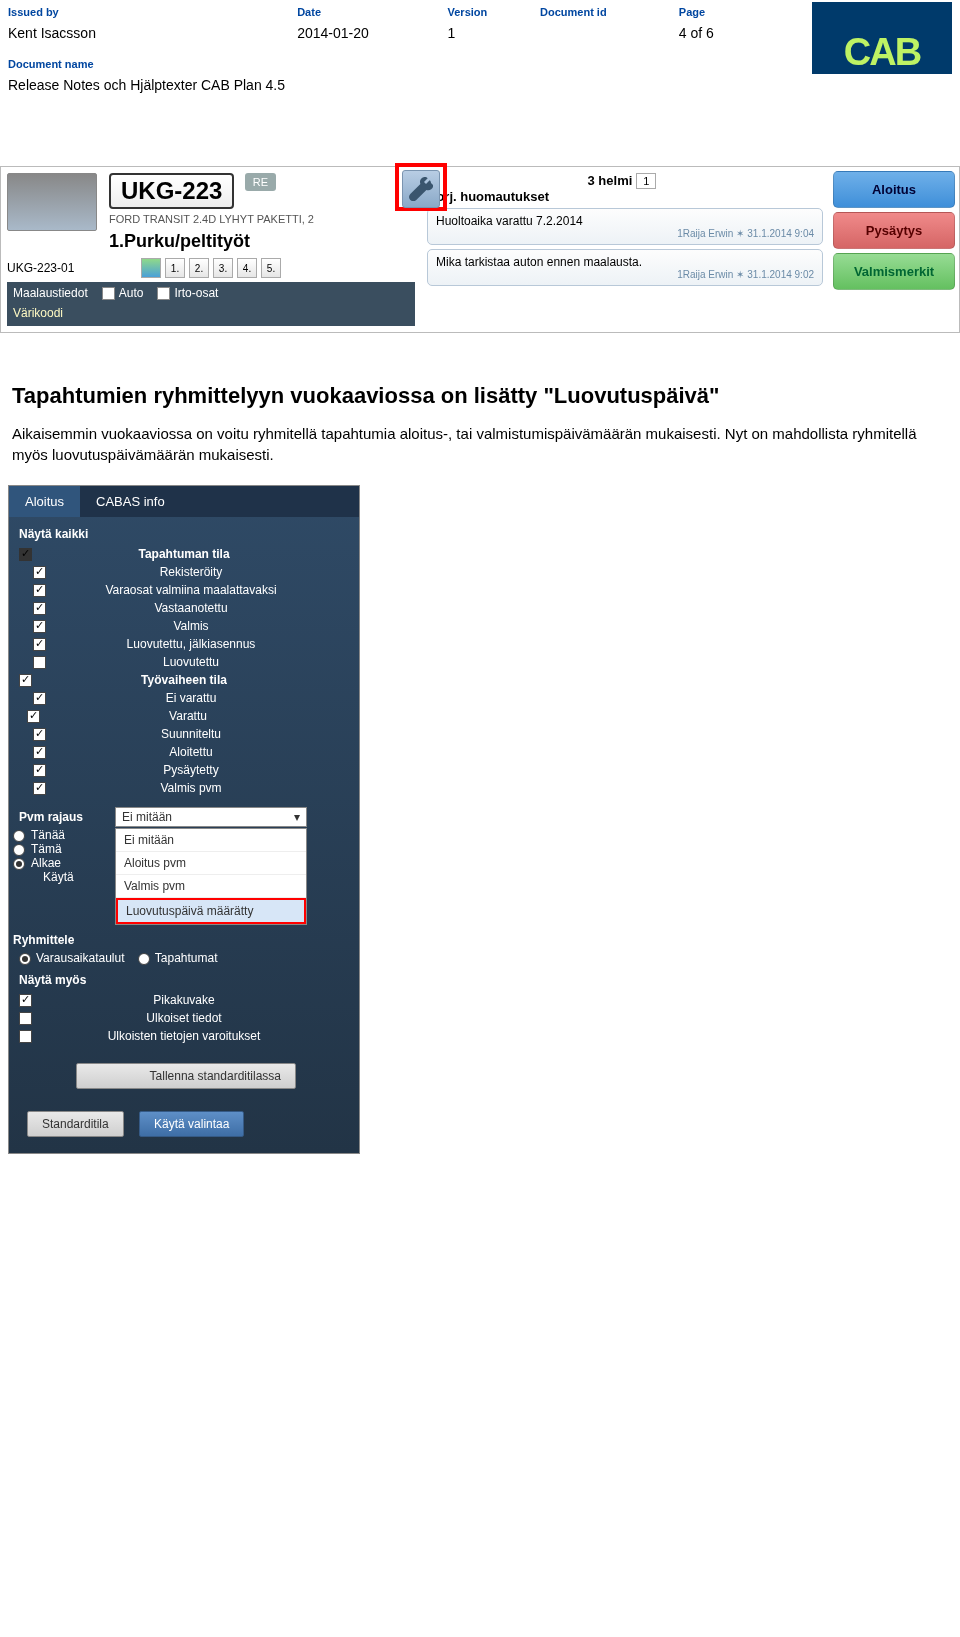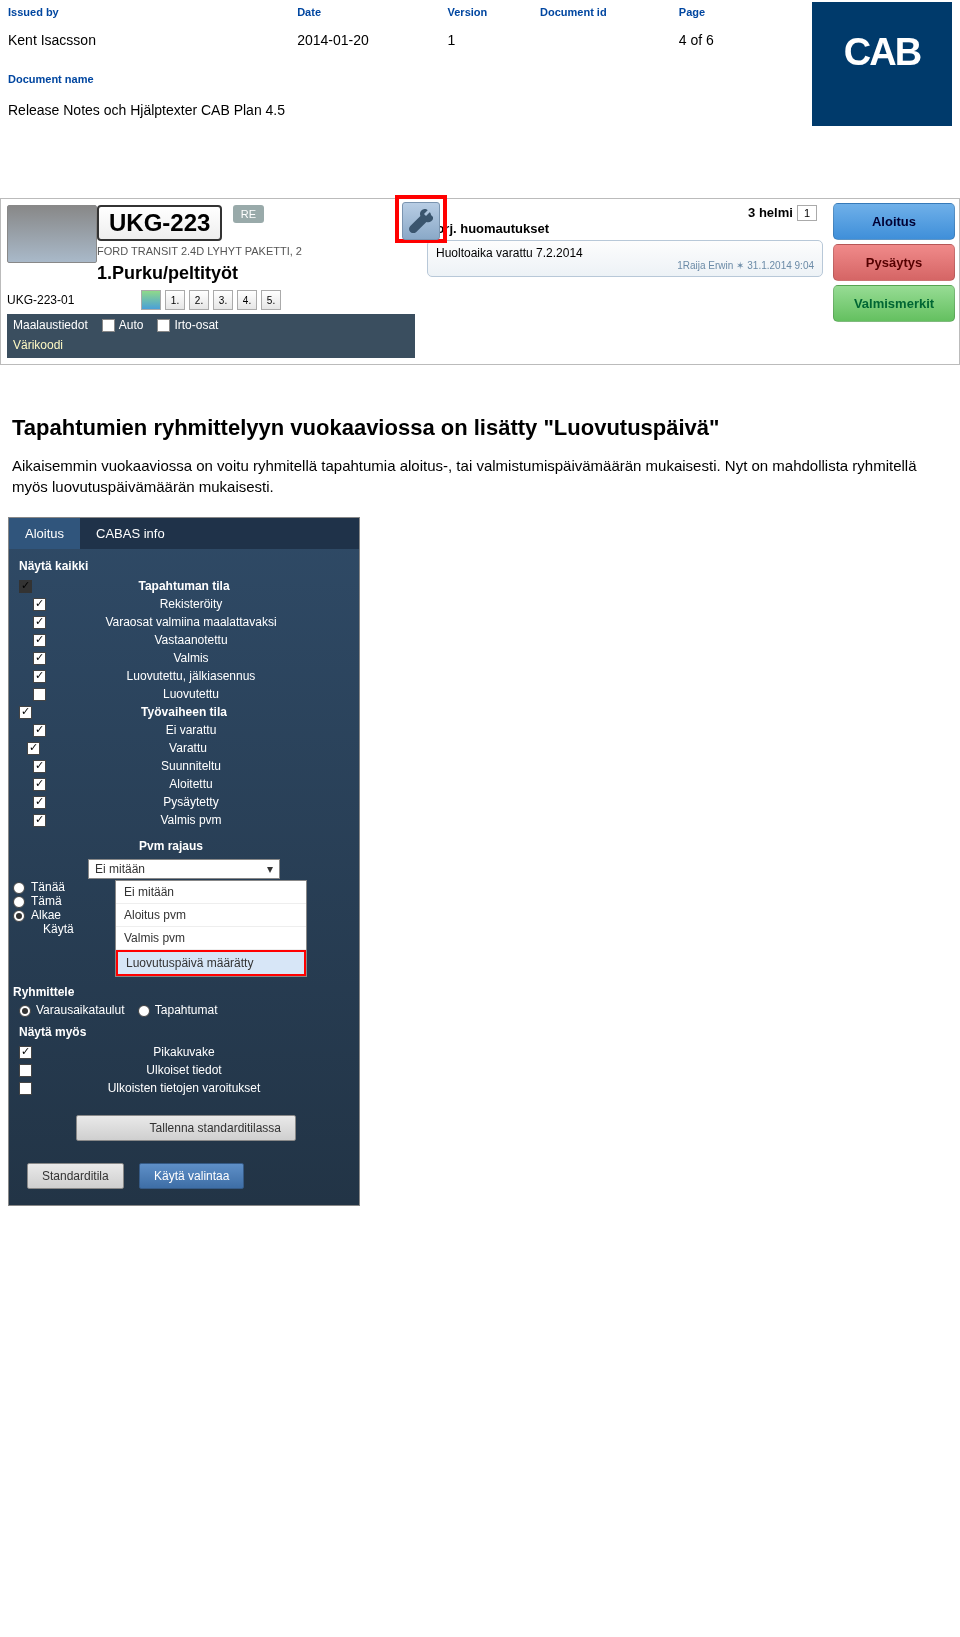--- a/index.html
+++ b/index.html
@@ -3,40 +3,40 @@
 <meta charset="utf-8">
 <style>
 * { box-sizing: border-box; margin: 0; padding: 0; }
 body { font-family: Arial, sans-serif; background: #fff; width: 960px; color: #000; }
 
 .header-table { width: 100%; border-collapse: collapse; margin-bottom: 4px; }
 .header-table td { vertical-align: top; padding: 2px 8px; }
 .header-label { color: #0046a0; font-size: 11px; font-weight: bold; }
 .header-value { color: #000; font-size: 14px; }
 .logo-cell { width: 170px; text-align: right; padding-right: 0; }
-.logo-box { display: inline-block; width: 140px; height: 124px; background: #003a6b; color: #ffffff; font-weight: bold; font-size: 38px; letter-spacing: -2px; text-align: center; line-height: 100px; position: relative; }
+.logo-box { display: inline-block; width: 140px; height: 72px; background: #003a6b; color: #bef264; font-weight: bold; font-size: 38px; letter-spacing: -2px; text-align: center; line-height: 100px; position: relative; }
 
 .screenshot1 { border: 1px solid #bbb; margin: 70px 0 40px 0; position: relative; background: #fff; }
 .s1-inner { display: flex; }
 .s1-left { flex: 0 0 420px; padding: 6px; }
-.s1-veh { display: flex; align-items: flex-start; gap: 0; }
+.s1-veh { display: flex; align-items: flex-start; gap: 12px; }
 .s1-thumb { width: 90px; height: 58px; background: linear-gradient(#888,#a9b9c9); border: 1px solid #888; border-radius: 2px; }
 .s1-plate { display: inline-block; border: 2px solid #333; border-radius: 4px; padding: 2px 10px; font-size: 24px; font-weight: bold; background: linear-gradient(#fff,#eee); }
 .s1-re { display: inline-block; background: #9aa; color: #fff; font-size: 11px; padding: 3px 8px; border-radius: 3px; margin-left: 6px; vertical-align: top; }
 .s1-sub { font-size: 11px; color: #555; margin-top: 4px; }
 .s1-task { font-size: 18px; font-weight: bold; margin-top: 6px; }
 .s1-row2 { display: flex; align-items: center; gap: 4px; margin-top: 6px; font-size: 12px; }
 .s1-mini { width: 20px; height: 20px; border: 1px solid #aaa; background: linear-gradient(#fff,#e6e6e6); font-size: 10px; text-align: center; line-height: 20px; }
 .s1-row3 { font-size: 12px; background: #3a4e5f; color: #fff; padding: 4px 6px; margin-top: 4px; display: flex; gap: 14px; align-items: center; }
 .s1-cb { display: inline-block; width: 13px; height: 13px; background:#fff; border:1px solid #888; margin-right:4px; vertical-align:middle;}
 .s1-row4 { font-size: 12px; background:#3a4e5f; color:#fef9c3; padding:2px 6px 6px; }
 
 .s1-mid { flex: 1; padding: 6px; }
 .s1-notes-hdr { font-weight: bold; font-size: 13px; margin-bottom: 4px; }
-.s1-head-top { font-size: 13px; font-weight: bold; text-align: right; padding-right: 6px; }
+.s1-head-top { font-size: 13px; font-weight: bold; text-align: center; padding-right: 6px; }
 .s1-head-top span.box { display:inline-block; border:1px solid #aaa; padding:1px 6px; font-size:11px; font-weight:normal; background:#fff; margin-left:4px;}
 .s1-note { border:1px solid #b8c8d8; border-radius:5px; background: linear-gradient(#fdfdfd,#edf2f6); padding:5px 8px; margin-bottom:4px; }
 .s1-note-text { font-size:12px; }
 .s1-note-meta { text-align: right; font-size:10px; color:#6b8ba7; }
 
 .s1-right { flex: 0 0 130px; padding: 4px; }
 .s1-btn { border-radius: 5px; margin-bottom:4px; padding: 10px 0; text-align:center; font-size:13px; font-weight:bold; border:1px solid rgba(0,0,0,0.15);}
 .s1-btn.blue {background: linear-gradient(#6fb0e9,#3f8fd9); color:#003;}
 .s1-btn.red {background: linear-gradient(#f08a8a,#d56565); color:#500;}
 .s1-btn.green { background: linear-gradient(#97dc94,#64c060); color:#063;}
@@ -56,21 +56,21 @@
 .s2-item { padding: 2px 0 2px 0; position: relative; font-size: 12px; text-align: center; }
 .s2-chk { position:absolute; left:0; top:3px; width:13px; height:13px; background:#fff; border:1px solid #444; }
 .s2-chk.checked::after{ content:"✓"; color:#000; font-size:11px; position:absolute; top:-2px; left:1px;}
 .s2-rad { display:inline-block; width:12px; height:12px; border-radius:50%; background:#fff; border:1px solid #444; vertical-align:middle; margin-right:5px; position:relative;}
 .s2-rad.sel::after{content:""; position:absolute; width:6px;height:6px;background:#333;border-radius:50%; top:2px; left:2px;}
 .s2-inline { padding-left: 18px; }
 .s2-select { background:#fff; color:#333; border:1px solid #888; padding:2px 6px; display:flex; justify-content: space-between; align-items:center; width: 192px;}
 .s2-dd { background:#fff; color:#333; border:1px solid #888; width:192px; margin-left: 96px; margin-top:-1px;}
 .s2-dd-item { padding: 4px 8px; border-bottom:1px solid #eee;}
 .s2-dd-item.hl { border:2px solid red; background:#d7e6f7;}
-.s2-row { display:flex; gap: 6px; align-items:center; padding:2px 0;flex-direction:column;}
+.s2-row { display:flex; gap: 6px; align-items:center; padding:2px 0;}
 .s2-lbl { width: 90px; padding-left:18px; position:relative;}
 .s2-footbtn { display:inline-block; background: linear-gradient(#e9e9e9,#cfcfcf); color:#333; border:1px solid #888; padding:5px 14px; margin:8px 4px 8px 8px; font-size:12px; border-radius:2px;}
 .s2-footbtn.blue { background: linear-gradient(#5e8fc7,#3e6ea6); color:#fff; border-color:#355a86;}
 </style>
 </head>
 <body>
 
 <table class="header-table">
   <tbody>
       <tr>
@@ -130,20 +130,24 @@
       </div>
       <div class="s1-row4">Värikoodi</div>
     </div>
     <div class="s1-mid">
       <div class="s1-head-top"><span>3 helmi</span><span class="box">1</span></div>
       <div class="s1-notes-hdr">Korj. huomautukset</div>
       <div class="s1-note">
         <div class="s1-note-text">Huoltoaika varattu 7.2.2014</div>
         <div class="s1-note-meta">1Raija Erwin  ✶  31.1.2014 9:04</div>
       </div>
+      <div class="s1-note">
+        <div class="s1-note-text">Mika tarkistaa auton ennen maalausta.</div>
+        <div class="s1-note-meta">1Raija Erwin  ✶  31.1.2014 9:02</div>
+      </div>
     </div>
     <div class="s1-right">
       <div class="s1-btn blue">Aloitus</div>
       <div class="s1-btn red">Pysäytys</div>
       <div class="s1-btn green">Valmismerkit</div>
     </div>
   </div>
   <div class="red-outline" style="top:-4px; left:394px; width:52px; height:48px;">
     <div style="width:38px;height:38px;margin:3px auto;background:linear-gradient(#b8cde4,#8aa9c8);border:1px solid #7a94b0;border-radius:3px;display:flex;align-items:center;justify-content:center;">
       <svg width="24" height="24" viewBox="0 0 24 24">

